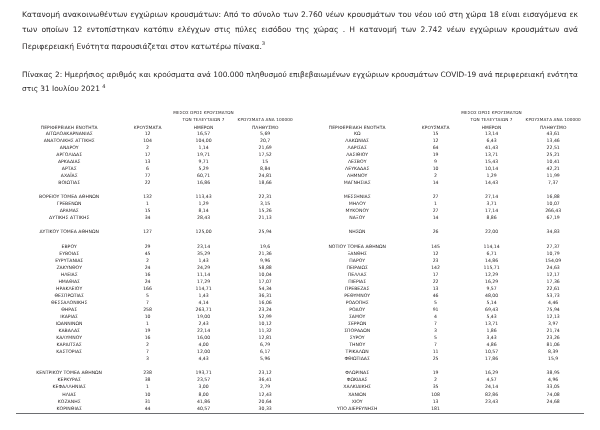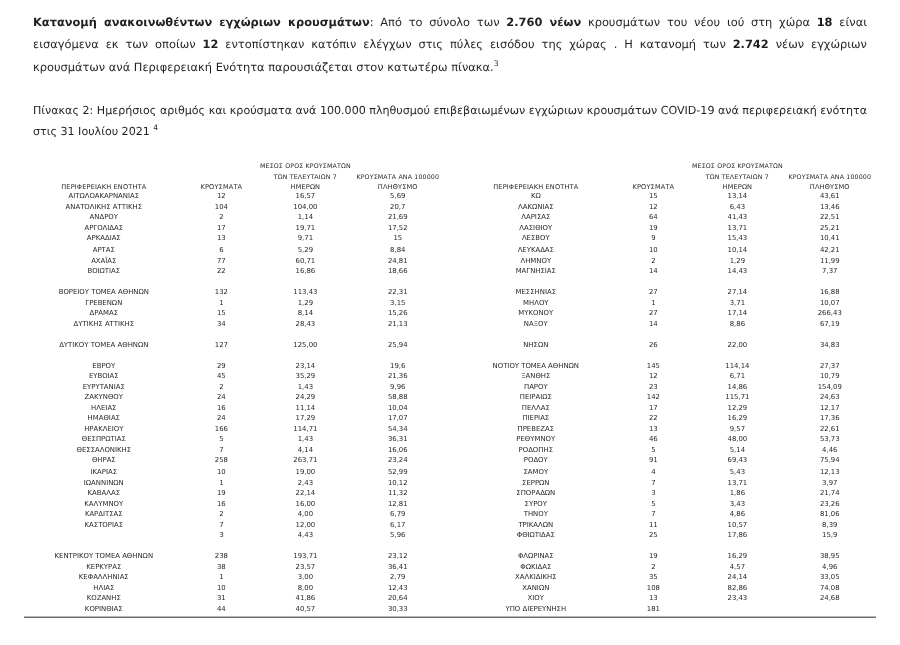--- a/index.html
+++ b/index.html
@@ -23,21 +23,21 @@
   }
 
   
   .intro {
     margin: 8px 22px 0 22px;
     font-size: 7.6px;
     line-height: 1.95;
     text-align: justify;
     color: #221f1f;
   }
-  .intro b { font-weight: bold; }
+  .intro b { font-weight: normal; }
   .intro .sup {
     font-size: 5.2px;
     vertical-align: super;
   }
 
   
   .caption {
     margin: 14px 22px 0 22px;
     font-size: 7.4px;
     line-height: 1.85;

